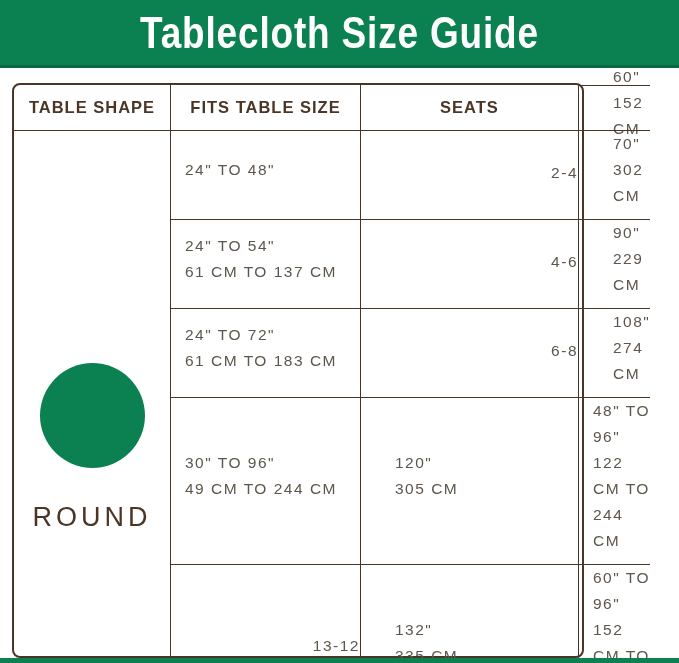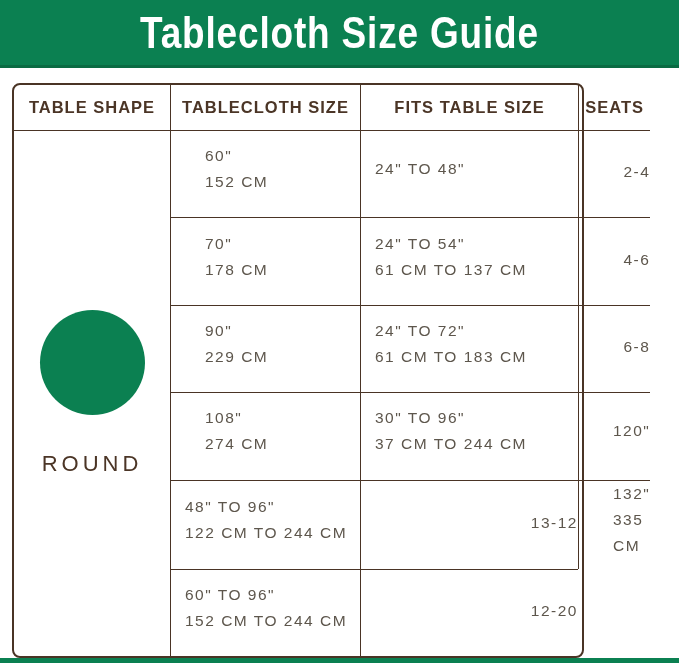--- a/index.html
+++ b/index.html
@@ -72,42 +72,41 @@
     display:flex;flex-direction:column;
     align-items:center;justify-content:center;
     gap:36px;
   }
   .shape-circle{
     width:105px;height:105px;border-radius:50%;
     background:var(--green);
   }
   .shape-label{
     color:var(--header-text);
-    font-size:22px;
+    font-size:27px;
     letter-spacing:4px;
   }
   
   .footer-bar{
     position:absolute;left:0;top:658px;width:679px;height:5px;
     background:var(--green);
   }
 </style>
 </head>
 <body>
 
 <div class="page">
 
   <div class="banner">
     <span class="title">Tablecloth Size Guide</span>
   </div>
 
   <div class="size-table">
 
     <div class="cell h">TABLE SHAPE</div>
-    <div class="cell h bl">TABLECLOTH SIZE</div>
     <div class="cell h bl">FITS TABLE SIZE</div>
     <div class="cell h bl">SEATS</div>
 
     <div class="cell shape-cell bt">
       <div class="shape-circle"></div>
       <div class="shape-label">ROUND</div>
     </div>
 
     <div class="cell c2 bl bt">
       <span>60"</span>
@@ -115,21 +114,21 @@
     </div>
     <div class="cell c3 bl bt">
       <span>24" TO 48"</span>
     </div>
     <div class="cell c4 bl bt">
       <span>2-4</span>
     </div>
 
     <div class="cell c2 bl bt">
       <span>70"</span>
-      <span>178 CM</span>
+      <span>302 CM</span>
     </div>
     <div class="cell c3 bl bt">
       <span>24" TO 54"</span>
       <span>61 CM TO 137 CM</span>
     </div>
     <div class="cell c4 bl bt">
       <span>4-6</span>
     </div>
 
     <div class="cell c2 bl bt">
@@ -143,25 +142,26 @@
     <div class="cell c4 bl bt">
       <span>6-8</span>
     </div>
 
     <div class="cell c2 bl bt">
       <span>108"</span>
       <span>274 CM</span>
     </div>
     <div class="cell c3 bl bt">
       <span>30" TO 96"</span>
-      <span>37 CM TO 244 CM</span>
+      <span>49 CM TO 244 CM</span>
     </div>
 
     <div class="cell c2 bl bt">
       <span>120"</span>
+      <span>305 CM</span>
     </div>
     <div class="cell c3 bl bt">
       <span>48" TO 96"</span>
       <span>122 CM TO 244 CM</span>
     </div>
     <div class="cell c4 bl bt">
       <span>13-12</span>
     </div>
 
     <div class="cell c2 bl bt">

